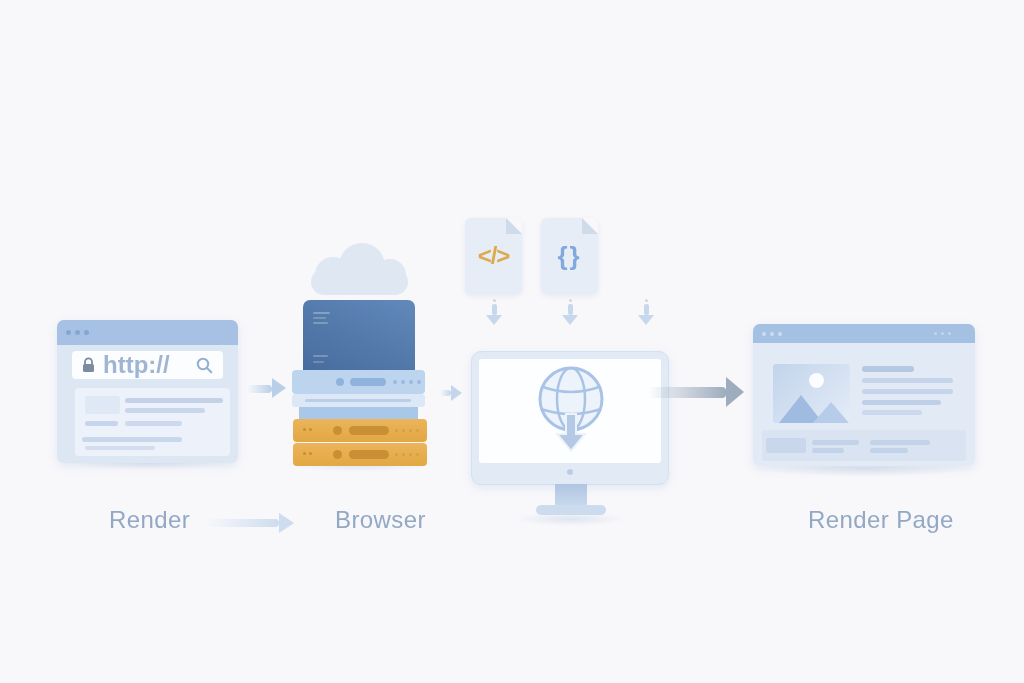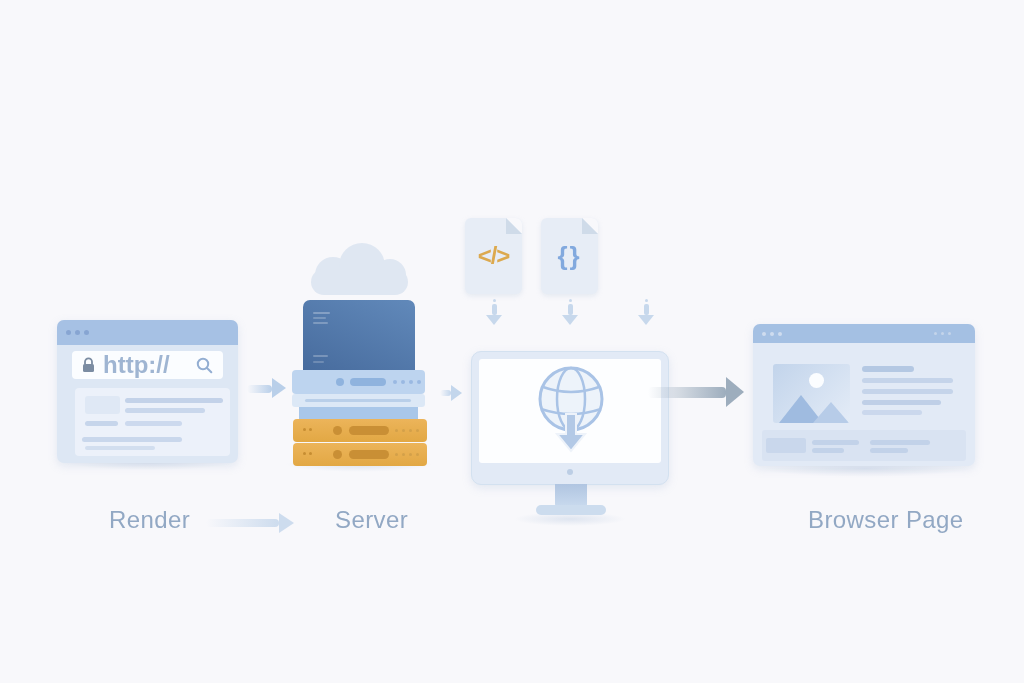--- a/index.html
+++ b/index.html
@@ -191,16 +191,16 @@
       <div class="ln" style="left:108px;top:10px;width:60px;height:5px;background:#c2d2e9"></div>
       <div class="ln" style="left:108px;top:18px;width:38px;height:5px;background:#c2d2e9"></div>
     </div>
   </div>
 
   <div class="label" style="left:109px;top:506px">Render</div>
   <div>
     <div class="tail" style="left:206px;top:519px;width:73px;height:8px;background:linear-gradient(90deg,rgba(205,220,238,0),#cddcee)"></div>
     <div class="head" style="left:279px;top:513px;border-top:10px solid transparent;border-bottom:10px solid transparent;border-left:15px solid #cddcee"></div>
   </div>
-  <div class="label" style="left:335px;top:506px">Server</div>
-  <div class="label" style="left:808px;top:506px">Browser Page</div>
+  <div class="label" style="left:335px;top:506px">Browser</div>
+  <div class="label" style="left:808px;top:506px">Render Page</div>
 
 </div>
 
 </body></html>

